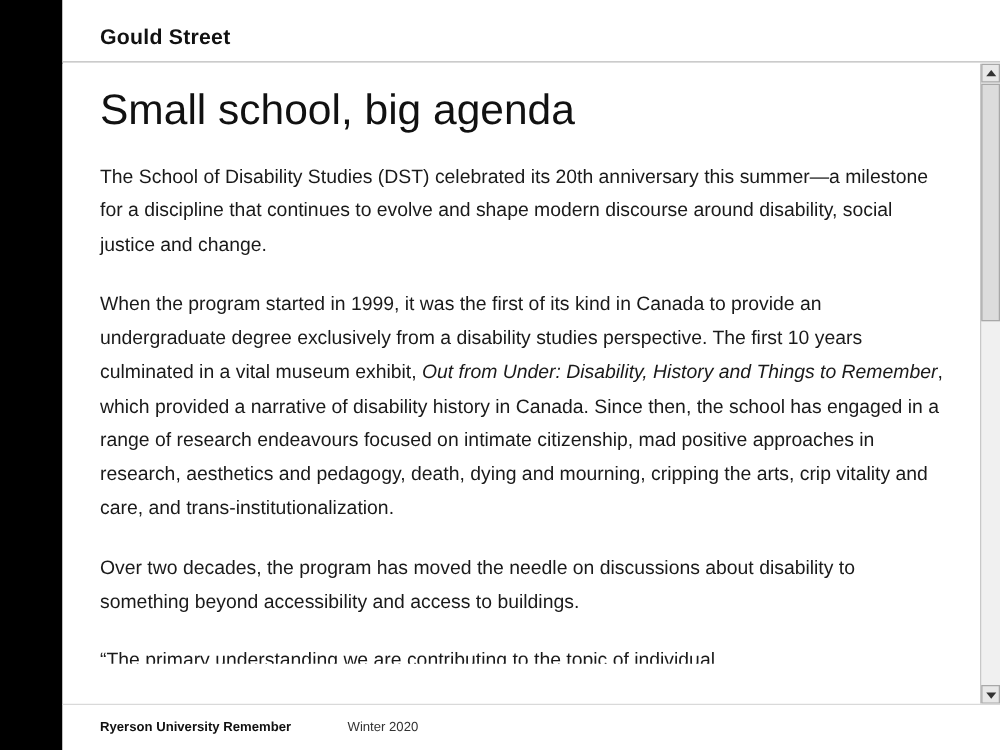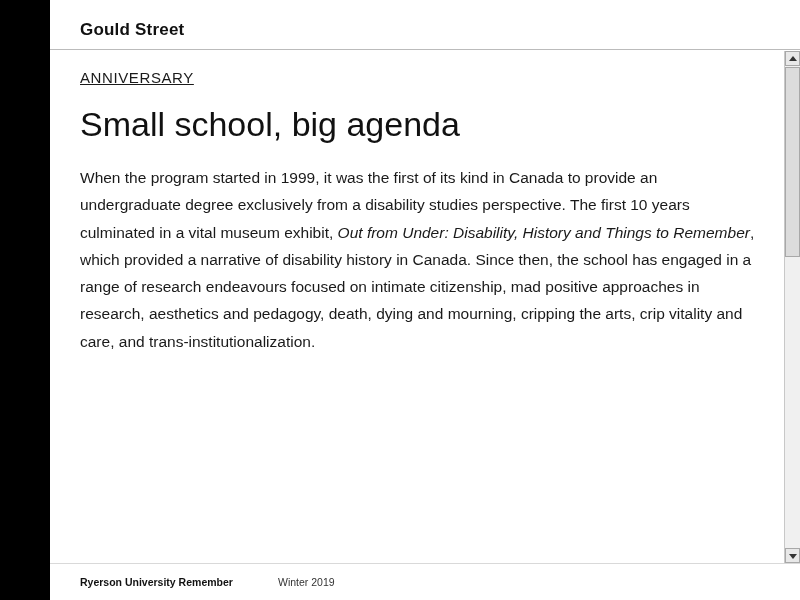--- a/index.html
+++ b/index.html
@@ -189,41 +189,43 @@
 
 <div class="page">
 
   <div class="header">
     <div class="header-title">Gould Street</div>
   </div>
 
   <div class="content-area">
     <div class="article">
 
-      <a class="kicker">ANNIVERSARY</a>
 
       <h1 class="headline">Small school, big agenda</h1>
 
+      <p class="para">The School of Disability Studies (DST) celebrated its 20th anniversary this summer—a milestone for a discipline that continues to evolve and shape modern discourse around disability, social justice and change.</p>
 
       <p class="para"><span>When the program started in 1999, it was the first of its kind in Canada to provide an undergraduate degree exclusively from a disability studies perspective. The first 10 years culminated in a vital museum exhibit, </span><em>Out from Under: Disability, History and Things to Remember</em><span>, which provided a narrative of disability history in Canada. Since then, the school has engaged in a range of research endeavours focused on intimate citizenship, mad positive approaches in research, aesthetics and pedagogy, death, dying and mourning, cripping the arts, crip vitality and care, and trans-institutionalization.</span></p>
 
-
+      <p class="para">Over two decades, the program has moved the needle on discussions about disability to something beyond accessibility and access to buildings.</p>
+
+      <p class="para clipped">“The primary understanding we are contributing to the topic of individual</p>
 
     </div>
   </div>
 
   <div class="scrollbar">
     <div class="scroll-btn up">
       <span class="arrow"></span>
     </div>
     <div class="scroll-track"></div>
     <div class="scroll-thumb"></div>
     <div class="scroll-btn down">
       <span class="arrow"></span>
     </div>
   </div>
 
   <div class="footer">
     <div class="footer-brand">Ryerson University Remember</div>
-    <div class="footer-issue">Winter 2019</div>
+    <div class="footer-issue">Winter 2020</div>
   </div>
 
 </div>
 
 </body></html>

